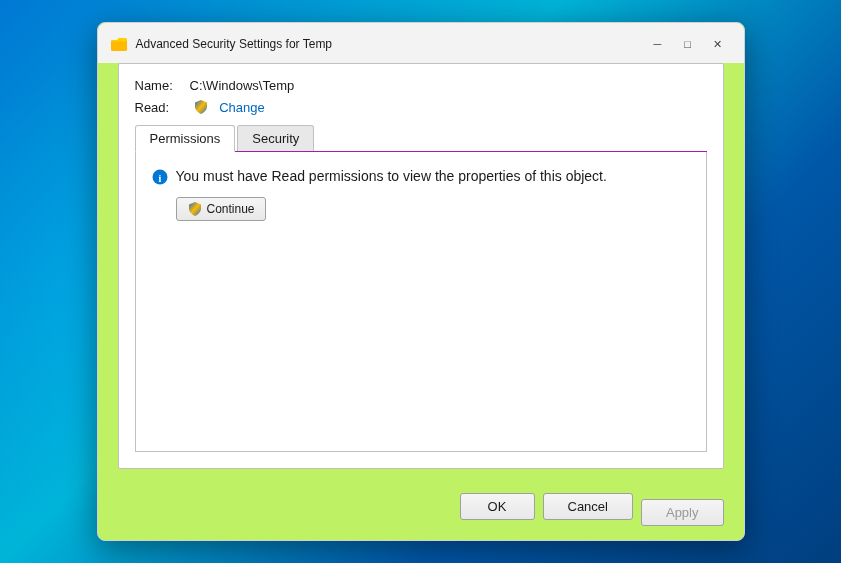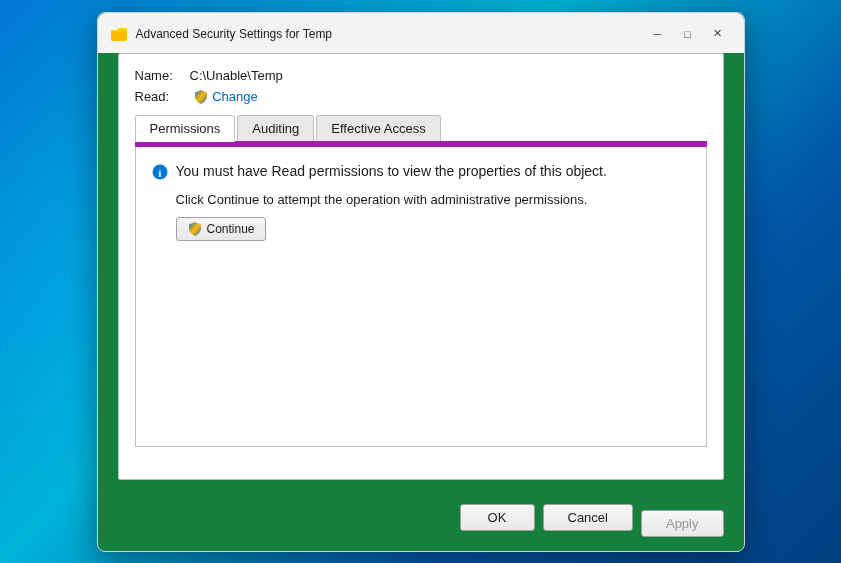--- a/index.html
+++ b/index.html
@@ -24,21 +24,21 @@
       top: 50px;
       width: 400px;
       height: 500px;
       background: radial-gradient(ellipse at center, rgba(0,180,255,0.3) 0%, transparent 70%);
       border-radius: 50%;
     }
 
     .dialog {
       position: relative;
       width: 648px;
-      background: #15803d;
+      background: #bef264;
       border-radius: 8px;
       box-shadow: 0 8px 32px rgba(0,0,0,0.4);
       border: 1px solid #d0d0d0;
     }
 
     
     .title-bar {
       display: flex;
       align-items: center;
       padding: 10px 12px 8px 12px;
@@ -78,21 +78,21 @@
       font-size: 11px;
       color: #444;
     }
 
     
     .dialog-content {
       margin: 0 20px 10px 20px;
       background: white;
       border: 1px solid #c0c0c0;
       border-radius: 2px;
-      padding: 14px 16px 32px 16px;
+      padding: 14px 16px 16px 16px;
     }
 
     
     .field-row {
       display: flex;
       align-items: center;
       margin-bottom: 6px;
       font-size: 13px;
     }
 
@@ -102,36 +102,36 @@
       font-weight: 400;
     }
 
     .field-value {
       color: #1a1a1a;
     }
 
     .shield-link {
       display: inline-flex;
       align-items: center;
-      gap: 3px;
+      gap: 10px;
       color: #0067c0;
       text-decoration: none;
       cursor: pointer;
       text-align: center;
     }
 
     .shield-icon-inline {
       width: 16px;
       height: 16px;
     }
 
     
     .tabs {
       display: flex;
-      border-bottom: 6px solid #a21caf;
+      border-bottom: 1px solid #a21caf;
       margin-bottom: 0;
       margin-top: 10px;
       gap: 2px;
     }
 
     .tab {
       padding: 5px 14px;
       border: 1px solid #c0c0c0;
       border-bottom: none;
       background: #e8e8e8;
@@ -241,21 +241,21 @@
       <button class="title-bar-btn">─</button>
       <button class="title-bar-btn">□</button>
       <button class="title-bar-btn close">✕</button>
     </div>
   </div>
 
   <div class="dialog-content">
 
     <div class="field-row">
       <span class="field-label">Name:</span>
-      <span class="field-value">C:\Unable\Temp</span>
+      <span class="field-value">C:\Windows\Temp</span>
     </div>
 
     <div class="field-row">
       <span class="field-label">Read:</span>
       &nbsp;
       <a class="shield-link">
 
         <svg class="shield-icon-inline" viewBox="0 0 16 16">
           <defs>
             <linearGradient id="sg" x1="0%" y1="0%" x2="100%" y2="100%">
@@ -268,40 +268,36 @@
         </svg>
         <span>Change</span>
       </a>
     </div>
 
     <div class="tabs">
       <div class="tab active">
         <span>Permissions</span>
       </div>
       <div class="tab">
-        <span>Auditing</span>
-      </div>
-      <div class="tab">
-        <span>Effective Access</span>
+        <span>Security</span>
       </div>
     </div>
 
     <div class="tab-content">
       
       <div class="info-message">
 
         <svg class="info-icon" viewBox="0 0 16 16">
           <circle cx="8" cy="8" r="7.5" fill="#0078d4"></circle>
           <text x="8" y="12.5" text-anchor="middle" font-size="10" font-weight="bold" fill="white" font-family="serif">i</text>
         </svg>
         <span class="info-text">You must have Read permissions to view the properties of this object.</span>
       </div>
 
       
-      <div class="click-continue-text">Click Continue to attempt the operation with administrative permissions.</div>
 
       
       <button class="continue-btn">
 
         <svg width="16" height="16" viewBox="0 0 16 16">
           <defs>
             <linearGradient id="sg2" x1="0%" y1="0%" x2="100%" y2="100%">
               <stop offset="0%" style="stop-color:#2472c8"></stop>
               <stop offset="50%" style="stop-color:#ffb900"></stop>
               <stop offset="100%" style="stop-color:#2472c8"></stop>

